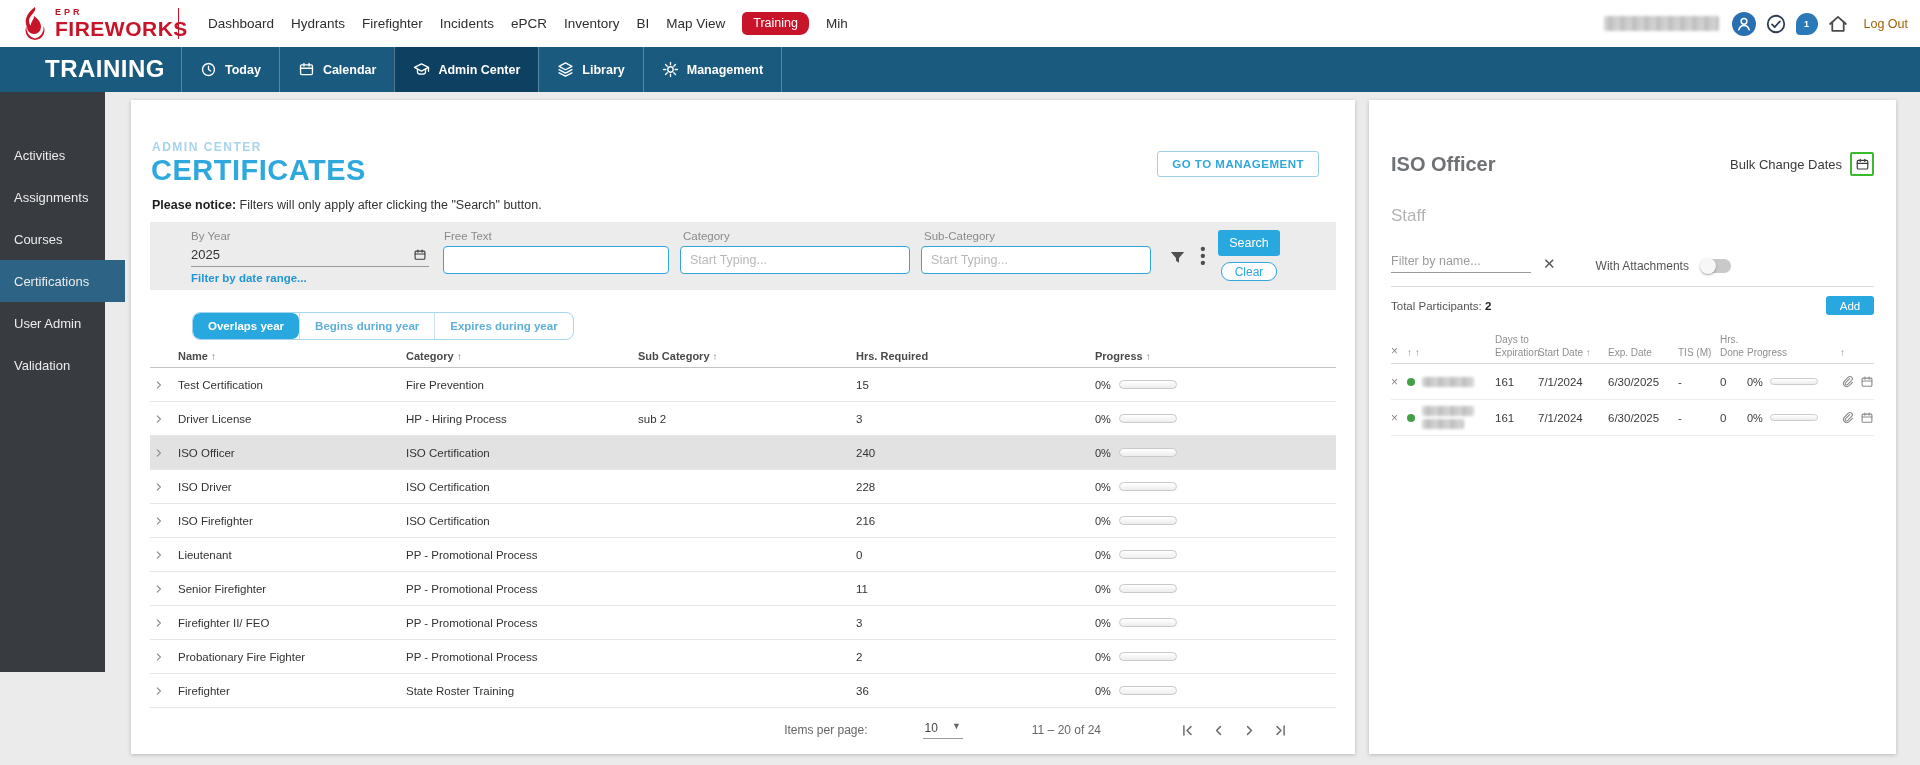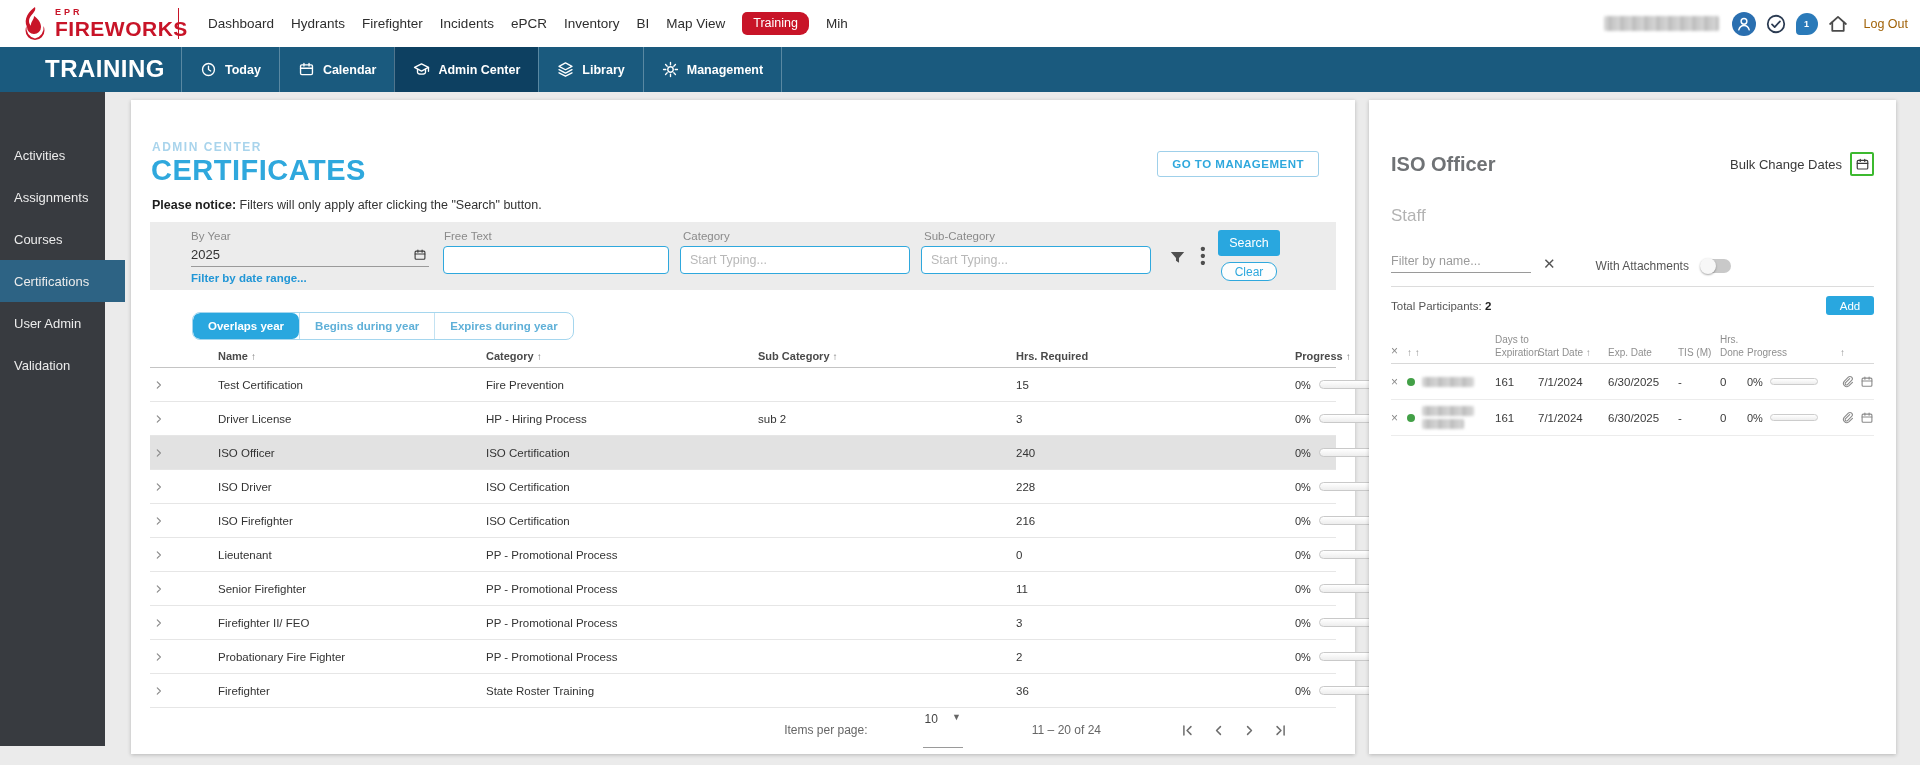--- a/index.html
+++ b/index.html
@@ -32,21 +32,21 @@
   
   .subbar { position:absolute; left:0; top:47px; width:1920px; height:45px; background:#1a5a7e; z-index:4; }
   .subbar-title { position:absolute; left:45px; top:8px; color:#fff; font-size:24px; font-weight:bold; letter-spacing:.5px; }
   .sub-nav { position:absolute; left:181px; top:0; height:45px; display:flex; }
   .sub-nav-item { display:flex; align-items:center; gap:8px; padding:0 18px; border-left:1px solid rgba(255,255,255,.28); color:#fff; font-size:12.5px; font-weight:bold; cursor:pointer; white-space:nowrap; }
   .sub-nav-item:last-child { border-right:1px solid rgba(255,255,255,.28); }
   .sub-nav-item.active { background:#0d4061; }
   .sub-nav-item .icon { width:17px; height:17px; }
 
   
-  .sidebar { position:absolute; left:0; top:92px; width:105px; height:654px; background:#383b40; padding-top:42px; overflow:visible; z-index:3; }
+  .sidebar { position:absolute; left:0; top:92px; width:105px; height:580px; background:#383b40; padding-top:42px; overflow:visible; z-index:3; }
   .side-item { height:42px; display:flex; align-items:center; padding-left:14px; color:#ececec; font-size:13px; cursor:pointer; white-space:nowrap; }
   .side-item.active { background:#2d6384; width:125px; }
 
   
   .card { position:absolute; top:100px; background:#fff; box-shadow:0 1px 4px rgba(0,0,0,.22); }
   .main-card { left:131px; width:1224px; height:654px; }
   .panel-card { left:1369px; width:527px; height:654px; }
 
   
   .crumb { position:absolute; left:21px; top:40px; font-size:12px; letter-spacing:1.5px; color:#a9d4ec; font-weight:bold; }
@@ -66,32 +66,32 @@
   .funnel-ic { position:absolute; left:1018px; top:26px; width:19px; height:19px; color:#4f4f4f; cursor:pointer; }
   .dots-ic { position:absolute; left:1047px; top:24px; width:12px; height:22px; color:#4f4f4f; font-size:15px; font-weight:bold; letter-spacing:0; line-height:.45; text-align:center; cursor:pointer; }
   .search-btn { position:absolute; left:1068px; top:8px; width:62px; height:26px; background:#29a7df; color:#fff; border:none; border-radius:3px; font-size:12.5px; font-family:"Liberation Sans", sans-serif; cursor:pointer; }
   .clear-btn { position:absolute; left:1071px; top:40px; width:56px; height:19px; background:#fdfdfd; color:#2fa8dd; border:1px solid #2fa8dd; border-radius:9px; font-size:12px; font-family:"Liberation Sans", sans-serif; line-height:16px; cursor:pointer; }
   .tabs { position:absolute; left:61px; top:212px; display:flex; border:1px solid #a5d6ee; border-radius:8px; overflow:hidden; background:#fff; }
   .tab { height:26px; display:flex; align-items:center; padding:0 15px; font-size:11.5px; font-weight:bold; color:#5fb0d8; border-left:1px solid #c3e2f2; cursor:pointer; }
   .tab:first-child { border-left:none; }
   .tab.active { background:#29a7df; color:#fff; border-radius:7px; }
 
   .tbl { position:absolute; left:19px; top:244px; width:1186px; }
-  .trow { display:grid; grid-template-columns:28px 228px 232px 218px 239px 1fr; align-items:center;gap:40px; }
+  .trow { display:grid; grid-template-columns:28px 228px 232px 218px 239px 1fr; align-items:center; }
   .thead { height:24px; border-bottom:1px solid #c4c4c4; font-size:11px; font-weight:bold; color:#4a4a4a; }
   .thead .arrow { color:#777; font-size:10px; font-weight:normal; margin-left:3px; }
   .tbody-row { height:34px; border-bottom:1px solid #e6e6e6; font-size:11.5px; color:#333; cursor:pointer; }
   .tbody-row.selected { background:#e2e2e2; }
   .chev { width:14px; height:14px; color:#8a8a8a; margin-left:2px; }
   .prog-cell { display:flex; align-items:center; gap:8px; font-size:11px; }
   .pill { width:58px; height:9px; border:1px solid #c9c9c9; border-radius:5px; background:linear-gradient(#ffffff,#ededed); }
 
   .pager { position:absolute; left:19px; top:614px; width:1186px; height:32px; display:flex; align-items:center; justify-content:flex-end; padding-right:48px; color:#666; font-size:12px;gap:41px; }
   .ipp-label { margin-right:14px; }
-  .ipp-value { display:flex; align-items:flex-start; gap:14px; border-bottom:1px solid #9a9a9a; padding:0 2px 21px; margin-right:28px; cursor:pointer; color:#444; }
+  .ipp-value { display:flex; align-items:flex-start; gap:14px; border-bottom:1px solid #9a9a9a; padding:0 2px 3px; margin-right:28px; cursor:pointer; color:#444; }
   .caret { font-size:9px; color:#666; }
   .range { margin-right:38px; }
   .pager-icons { display:flex; align-items:center; gap:16px; }
   .pager-ic { width:15px; height:15px; color:#6d6d6d; cursor:pointer; }
   .pager-ic svg { stroke-width:2; }
 
   
   .panel-titlerow { position:absolute; left:22px; right:22px; top:52px; display:flex; justify-content:space-between; align-items:center; }
   .panel-title { font-size:20px; font-weight:bold; color:#6f7275; }
   .bulk { display:flex; align-items:center; gap:8px; cursor:pointer; }

